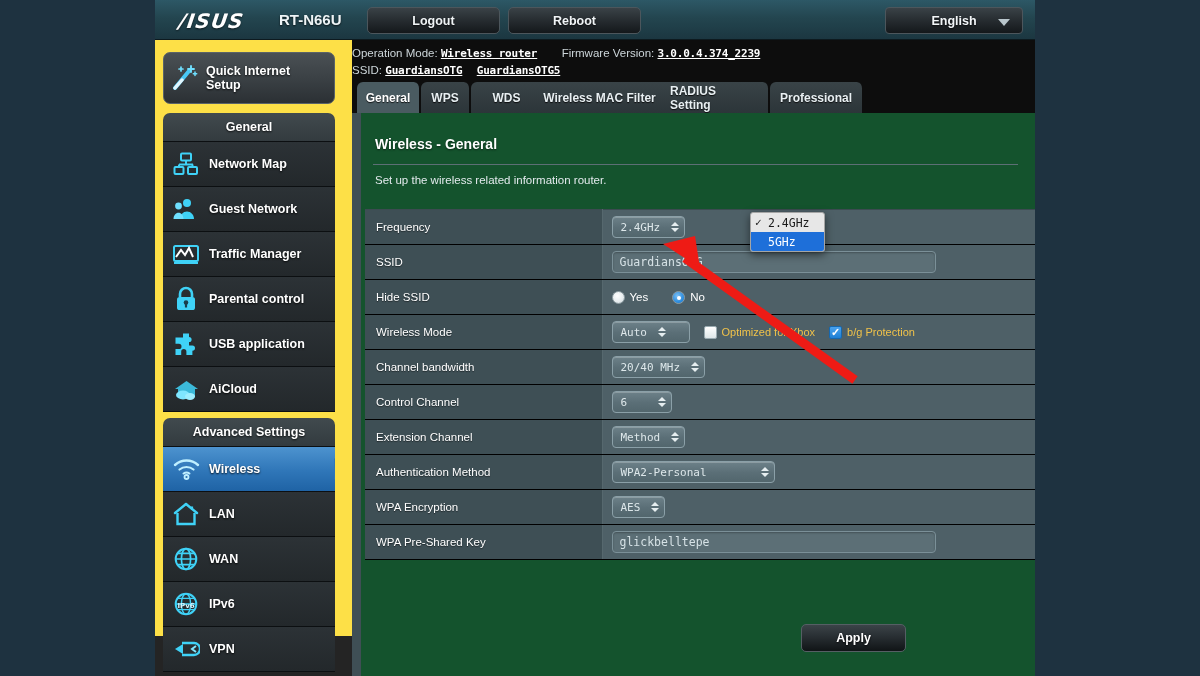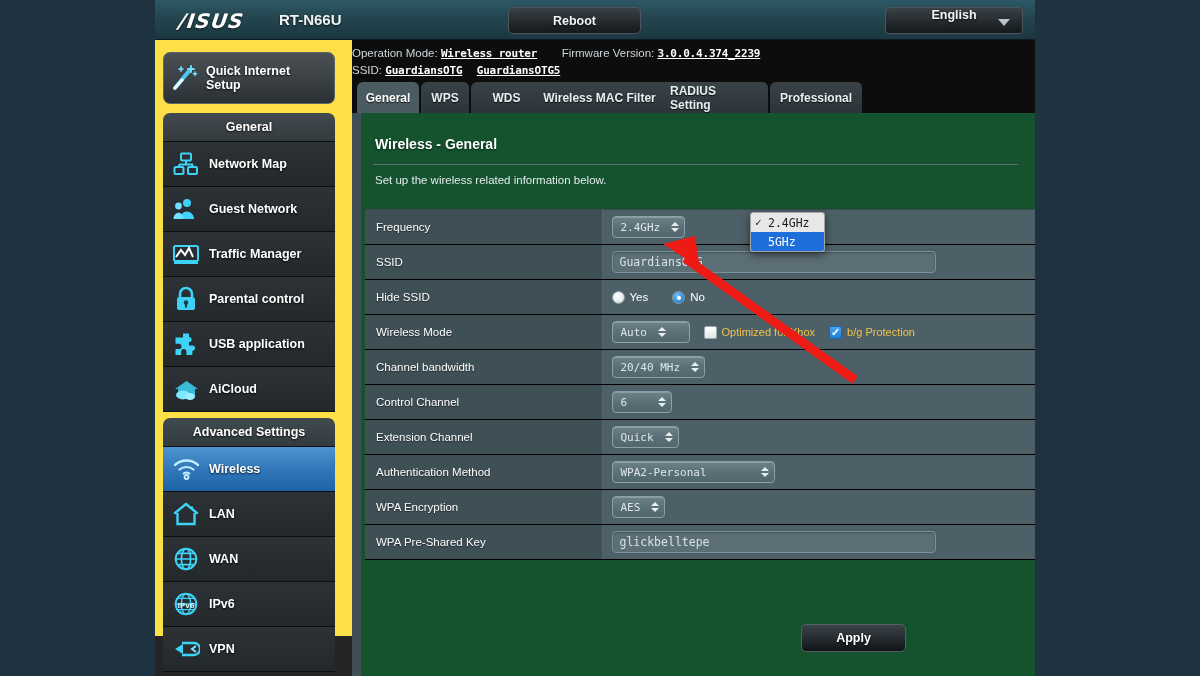--- a/index.html
+++ b/index.html
@@ -49,21 +49,21 @@
     text-shadow: 0 1px 2px rgba(0,0,0,.8);
     cursor: pointer;
   }
   #btn-logout { left: 212px; width: 133px; }
   #btn-reboot { left: 353px; width: 133px; }
   .lang-select {
     position: absolute; right: 12px; top: 7px; width: 138px; height: 27px;
     background: linear-gradient(180deg,#3a4247 0%,#262c30 50%,#14181b 100%);
     border: 1px solid #4c565c; border-radius: 4px;
     color: #f2f6f8; font-size: 12.5px; font-weight: bold;
-    display: flex; justify-content: center;
+    display: flex; align-items: center; justify-content: center;
     text-shadow: 0 1px 2px rgba(0,0,0,.8); cursor: pointer;
   }
   .lang-caret {
     position: absolute; right: 12px; top: 11px;
     width: 0; height: 0; border-left: 6px solid transparent;
     border-right: 6px solid transparent; border-top: 7px solid #b9c6cc;
   }
 
   
   .infostrip {
@@ -256,20 +256,21 @@
 </head>
 <body>
 
 <div id="root">
 
   <div class="panel">
 
     <div class="topbar">
       <div class="asus-logo">/ISUS</div>
       <div class="model-name">RT-N66U</div>
+      <div class="topbtn" id="btn-logout">Logout</div>
       <div class="topbtn" id="btn-reboot">Reboot</div>
       <div class="lang-select">
         <span>English</span>
         <span class="lang-caret"></span>
       </div>
     </div>
 
     <div class="infostrip">
       <div class="info-line l1">
         <span>Operation Mode:</span>
@@ -478,21 +479,21 @@
         <div class="tab" style="left:69px;width:49px">WPS</div>
         <div class="tab" style="left:119px;width:72px">WDS</div>
         <div class="tab" style="left:172px;width:152px">Wireless MAC Filter</div>
         <div class="tab" style="left:305px;width:112px">RADIUS Setting</div>
         <div class="tab" style="left:418px;width:93px">Professional</div>
       </div>
 
       <div class="card">
         <div class="card-title">Wireless - General</div>
         <div class="card-rule"></div>
-        <div class="card-sub">Set up the wireless related information below.</div>
+        <div class="card-sub">Set up the wireless related information router.</div>
 
         <table class="formtable">
           <tbody>
             <tr>
               <td class="lbl">Frequency</td>
               <td class="val">
                 <span class="sel">
                   <span class="sel-txt">2.4GHz</span>
                   <span class="arrows">
                       <i class="up"></i>
@@ -566,21 +567,21 @@
                       <i class="dn"></i>
                     </span>
                 </span>
               </td>
             </tr>
 
             <tr>
               <td class="lbl">Extension Channel</td>
               <td class="val">
                 <span class="sel">
-                  <span class="sel-txt">Quick</span>
+                  <span class="sel-txt">Method</span>
                   <span class="arrows">
                       <i class="up"></i>
                       <i class="dn"></i>
                     </span>
                 </span>
               </td>
             </tr>
 
             <tr>
               <td class="lbl">Authentication Method</td>

